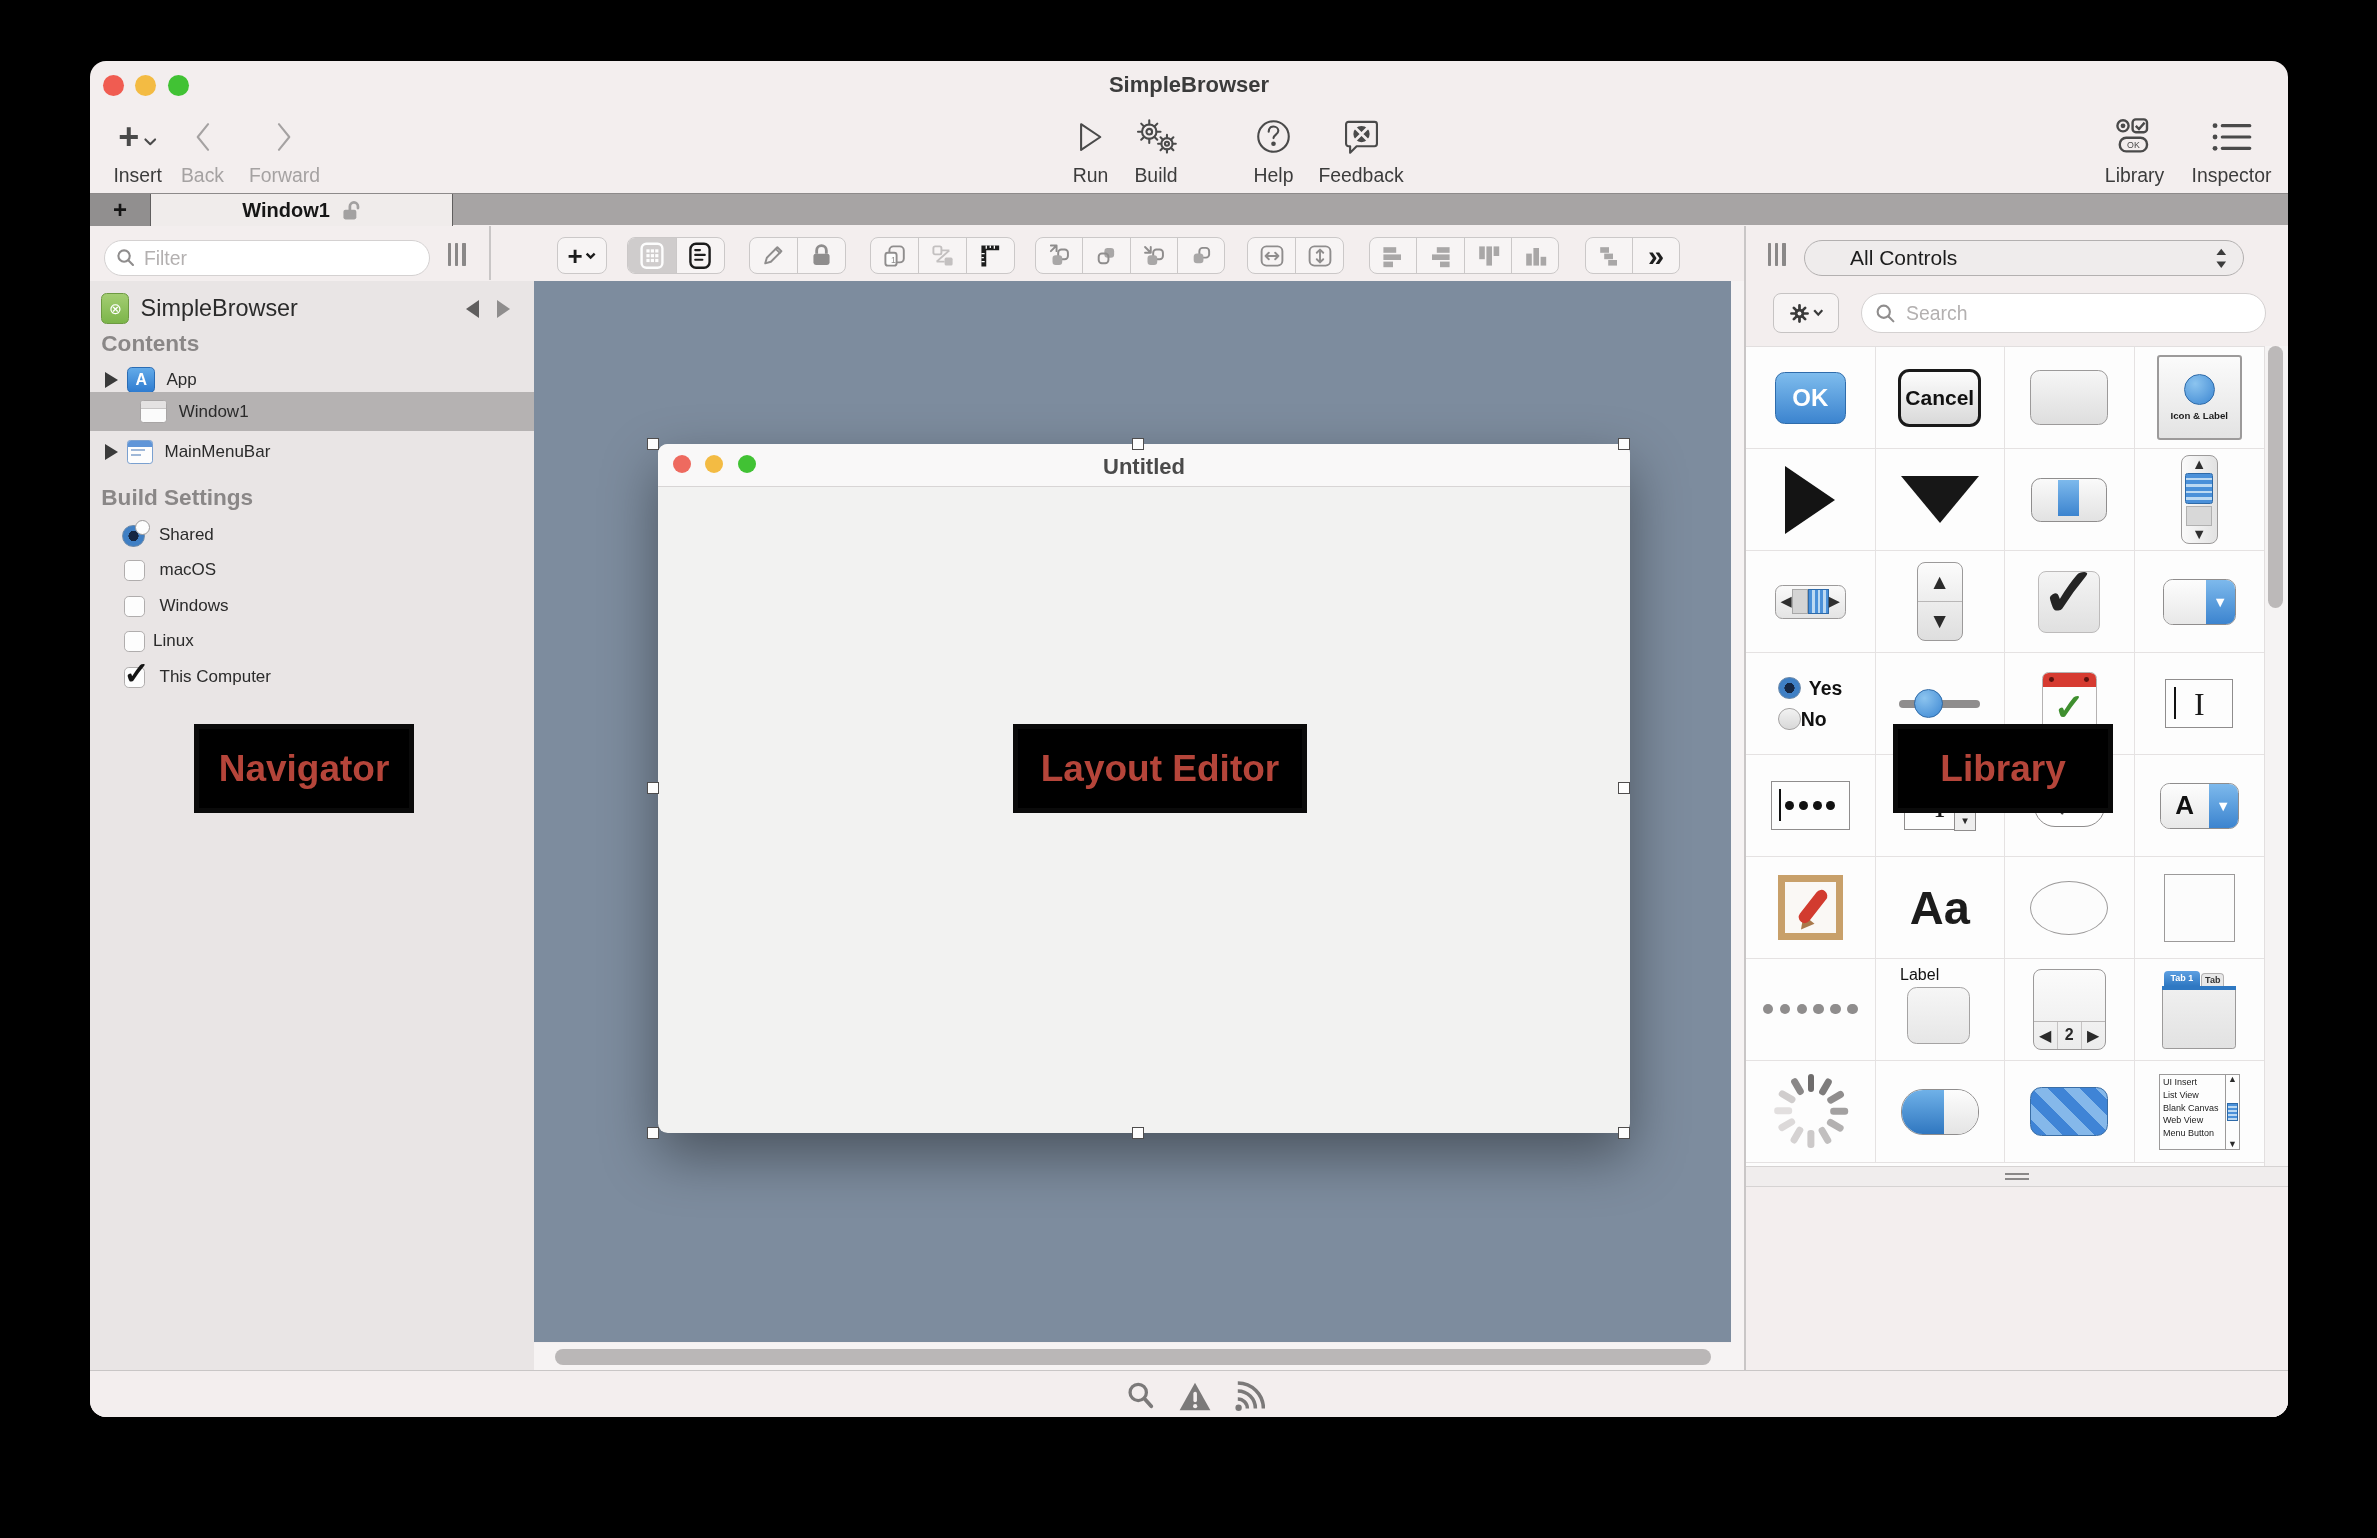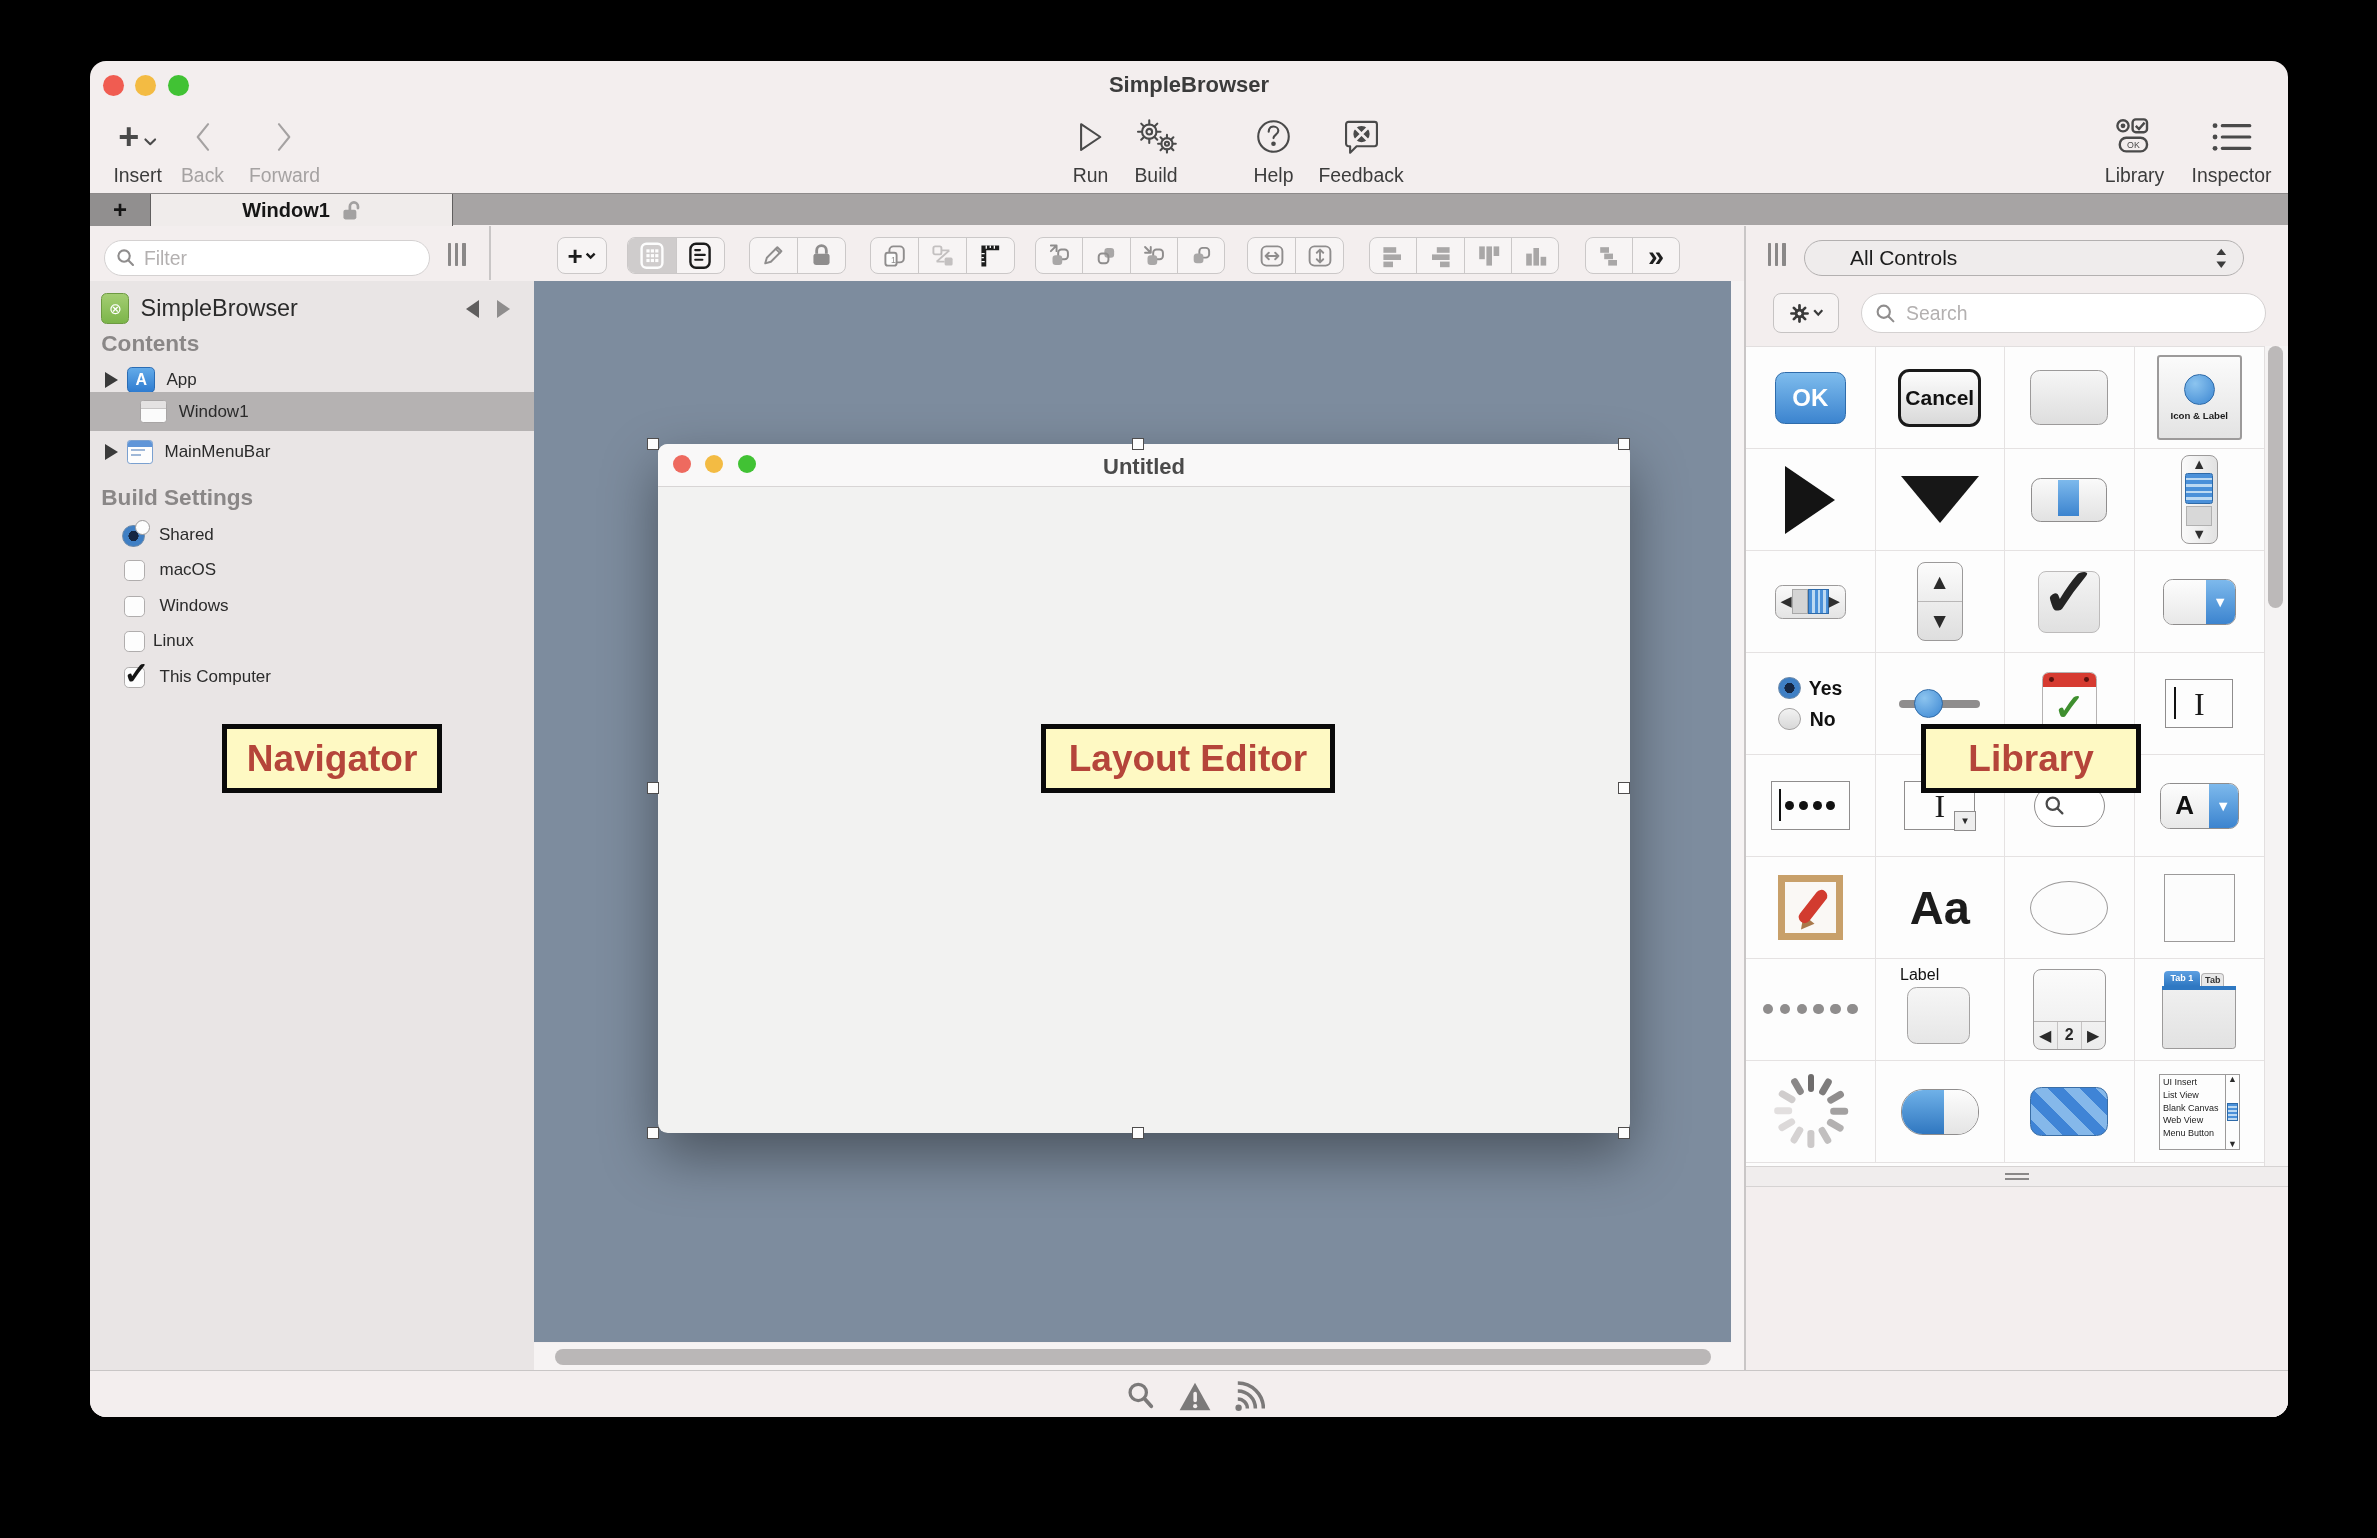--- a/index.html
+++ b/index.html
@@ -160,22 +160,22 @@
   .barber{width:76px;height:47px;border-radius:11.3px;border:1.6px solid #3a6ea5;
     background:repeating-linear-gradient(45deg,#3f84d6 0 11.3px,#85b8ea 11.3px 22.6px);}
   .listbox{width:81px;height:76px;background:#fdfdfd;border:1.6px solid #9c9a9a;display:flex;box-sizing:border-box;}
   .listbox .rows{flex:1;padding:1.6px 0 0 3.2px;display:flex;flex-direction:column;gap:0.8px;}
   .listbox .rows span{font-size:9px;color:#1c1c1c;white-space:nowrap;line-height:12px;}
   .listbox .sb{width:13.7px;border-left:0.8px solid #9c9a9a;display:flex;flex-direction:column;align-items:center;justify-content:space-between;padding:0.8px 0;box-sizing:border-box;}
   .listbox .sb .th{width:9px;height:16px;background:repeating-linear-gradient(#4a90d9 0 2.4px,#bcd9f2 2.4px 4px);border:0.8px solid #2e6aa8;}
   .listbox .sb b{font-size:9px;color:#2b2b2b;line-height:8px;}
 
   
-  .anno{position:absolute;top:663px;height:69px;background:#fef9c3;border:5.6px solid #0a0a0a;box-sizing:border-box;
-    display:flex;align-items:center;justify-content:center;font-size:37px;font-weight:bold;color:#b5453a;z-index:40;margin-left:28px;}
+  .anno{position:absolute;top:663px;height:89px;background:#000000;border:5.6px solid #0a0a0a;box-sizing:border-box;
+    display:flex;align-items:center;justify-content:center;font-size:37px;font-weight:bold;color:#b5453a;z-index:40;}
 
   
   .status{left:0;top:1309px;width:100%;height:47px;background:#f3eeee;border-top:1.6px solid #c9c6c6;box-sizing:border-box;}
 </style>
 </head>
 <body>
 
 <div class="app">
 
   <div class="abs" style="left:13px;top:13.7px;display:flex;gap:11.3px;">
@@ -640,21 +640,21 @@
           <span class="b">▼</span>
         </div>
       </div>
 
     <div class="cell">
       <div style="display:flex;flex-direction:column;gap:8px;">
         <div style="display:flex;align-items:center;gap:8px;">
             <span class="radio r-on"></span>
             <span class="ynlbl">Yes</span>
           </div>
-        <div style="display:flex;align-items:center;gap:9px;">
+        <div style="display:flex;align-items:center;gap:0;">
             <span class="radio r-off"></span>
             <span class="ynlbl">No</span>
           </div>
       </div>
     </div>
     <div class="cell">
         <div class="slider">
           <span class="tr"></span>
           <span class="kn"></span>
         </div>

